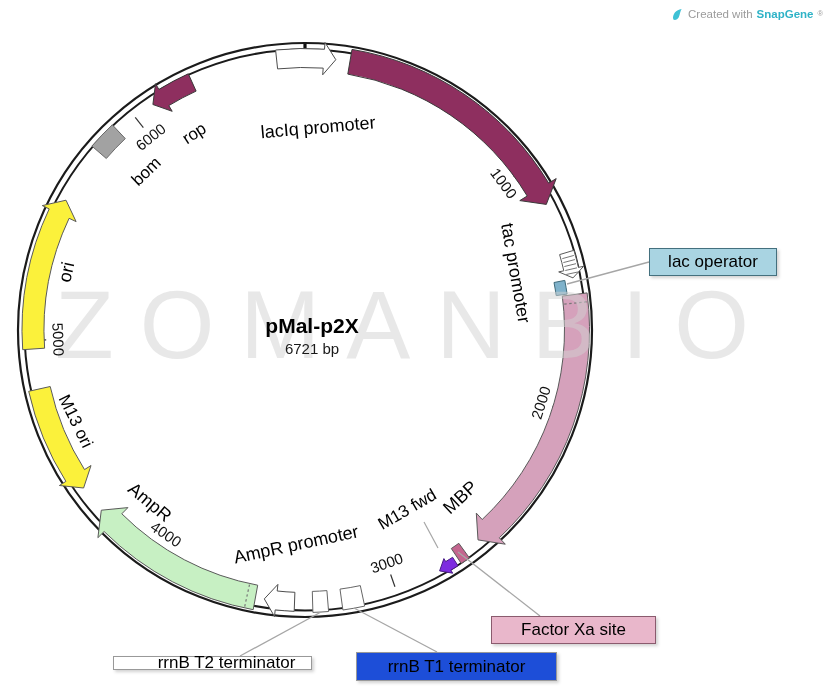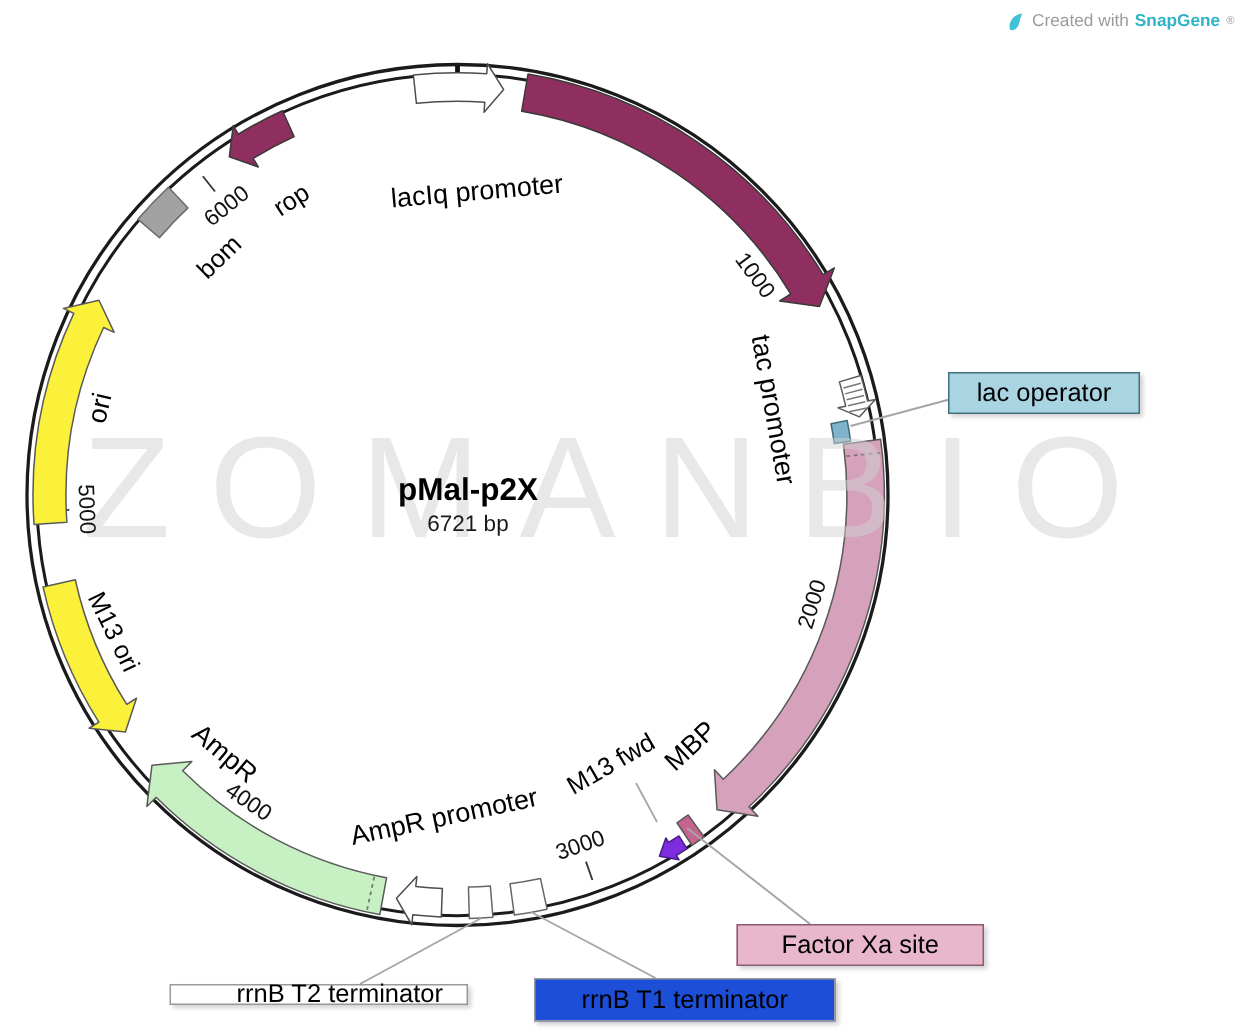--- a/index.html
+++ b/index.html
@@ -78,21 +78,21 @@
         <polyline points="458,552 540,616" fill="none" stroke="#a6a6a6" stroke-width="1.3"></polyline>
         <polyline points="354,608 437,652" fill="none" stroke="#a6a6a6" stroke-width="1.3"></polyline>
         <polyline points="321,612 240,656" fill="none" stroke="#a6a6a6" stroke-width="1.3"></polyline>
         <polyline points="424,522 438,548" fill="none" stroke="#a6a6a6" stroke-width="1.2"></polyline>
       </g>
     <text class="map-title" x="312" y="326" text-anchor="middle" dy="0.35em">pMal-p2X</text>
     <text class="map-subtitle" x="312" y="349" text-anchor="middle" dy="0.35em">6721 bp</text>
   </svg>
 
   <div id="callouts">
-      <div class="callout" style="left: 632px; top: 248px; width: 128px; height: 28px; background: rgb(169, 212, 226); border-color: rgb(68, 112, 126);">
+      <div class="callout" style="left: 649px; top: 248px; width: 128px; height: 28px; background: rgb(169, 212, 226); border-color: rgb(68, 112, 126);">
         <span>lac operator</span>
       </div>
       <div class="callout" style="left: 491px; top: 616px; width: 165px; height: 28px; background: rgb(233, 183, 203); border-color: rgb(138, 91, 110);">
         <span>Factor Xa site</span>
       </div>
       <div class="callout" style="left: 356px; top: 652px; width: 201px; height: 29px; background: #1d4ed8; border-color: rgb(153, 153, 153);">
         <span>rrnB T1 terminator</span>
       </div>
       <div class="callout" style="left: 113px; top: 656px; width: 199px; height: 14px; background: rgb(255, 255, 255); border-color: rgb(153, 153, 153); padding-left: 28px;">
         <span>rrnB T2 terminator</span>

